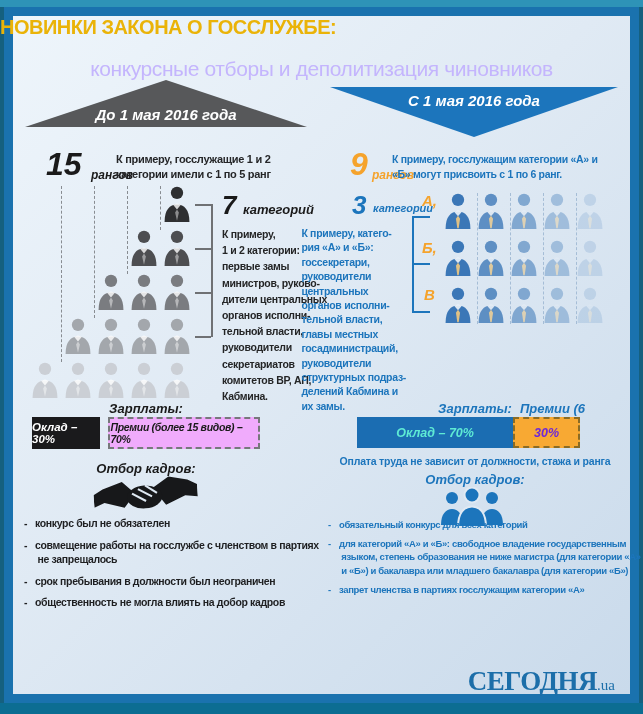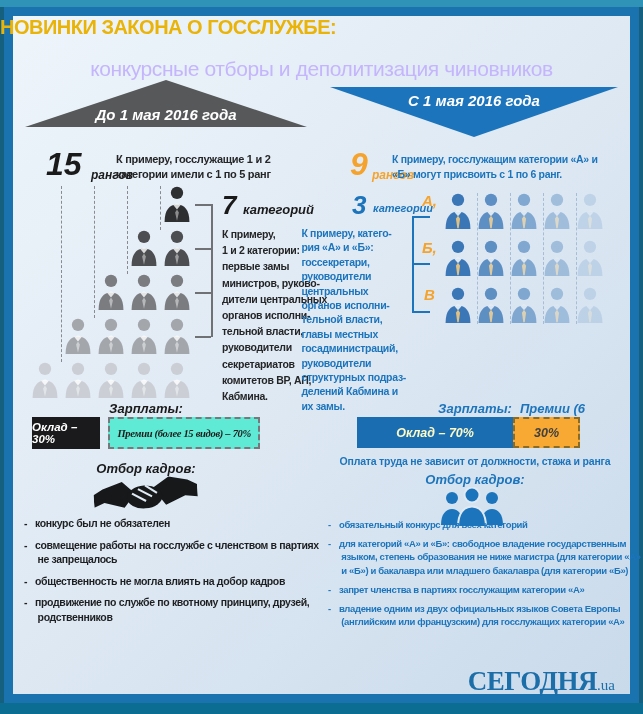--- a/index.html
+++ b/index.html
@@ -76,29 +76,29 @@
   .rl-a { left:422px; top:192px; } .rl-b { left:422px; top:239px; } .rl-v { left:424px; top:286px; }
   .brkb-v { left:412px; top:216px; height:96px; width:0; border-left:2px solid #1c75bc; }
   .brkb-t { width:18px; height:0; border-top:2px solid #1c75bc; left:412px; }
 
   
   .sal-lbl { font-size:13px; font-weight:bold; font-style:italic; }
   .l-sal-lbl { left:32px; top:401px; width:228px; text-align:center; color:#1a1a1a; }
   .l-bar { left:32px; top:417px; width:228px; height:32px; display:flex;gap:8px; }
   .l-bar .base { width:30%; background:#1a1a1c; color:#fff; display:flex; align-items:center;
                  justify-content:center; font-weight:bold; font-style:italic; font-size:11.5px; }
-  .l-bar .prem { flex:1; background:#5eead4; border:2px dashed #76787b; color:#1a1a1a;
+  .l-bar .prem { flex:1; background:#f0abfc; border:2px dashed #76787b; color:#1a1a1a;
                  display:flex; align-items:center; justify-content:center;
-                 font-weight:bold; font-style:italic; font-size:10.5px; letter-spacing:-0.3px;font-family:Liberation Serif, serif; }
+                 font-weight:bold; font-style:italic; font-size:10.5px; letter-spacing:-0.3px; }
   .r-sal-lbl { left:430px; top:401px; width:90px; text-align:center; color:#1c75bc; }
   .r-prem-lbl { left:505px; top:401px; width:95px; text-align:center; color:#1c75bc; }
   .r-bar { left:357px; top:417px; width:223px; height:31px; display:flex; }
-  .r-bar .base { width:70%; background:#1b6db2; color:#fef9c3; display:flex; align-items:center;
+  .r-bar .base { width:70%; background:#1b6db2; color:#5eead4; display:flex; align-items:center;
                  justify-content:center; font-weight:bold; font-style:italic; font-size:12.5px; }
-  .r-bar .prem { flex:1; background:#f8a933; border:2px dashed #8a6b25; color:#404040;
+  .r-bar .prem { flex:1; background:#f8a933; border:2px dashed #8a6b25; color:#6d28d9;
                  display:flex; align-items:center; justify-content:center;
                  font-weight:bold; font-style:italic; font-size:12.5px; }
   .r-note { left:330px; top:455px; width:290px; text-align:center; color:#1c75bc;
             font-size:10.5px; font-weight:bold; letter-spacing:-0.2px; }
 
   .l-sel-lbl { left:32px; top:461px; width:228px; text-align:center; color:#1a1a1a; }
   .r-sel-lbl { left:330px; top:472px; width:290px; text-align:center; color:#1c75bc; }
   .handshake { left:94px; top:476px; width:104px; height:48px; transform:rotate(-4deg); }
   .people3 { left:439px; top:487px; width:66px; height:40px; }
 
@@ -364,30 +364,27 @@
         <circle cx="33" cy="8" r="7.5"></circle>
         <path d="M19 40 C19 26 25 19.5 33 19.5 C41 19.5 47 26 47 40 Z"></path>
       </g>
     </g>
   </svg>
 
   <ul class="abs bullets l-bullets">
     <li>конкурс был не обязателен</li>
     <li>совмещение работы на госслужбе с членством в партиях
  не запрещалось</li>
+    <li>срок пребывания в должности был неограничен</li>
     <li>общественность не могла влиять на добор кадров</li>
-    <li>продвижение по службе по квотному принципу, друзей,
- родственников</li>
   </ul>
   <ul class="abs bullets r-bullets">
     <li>обязательный конкурс для всех категорий</li>
     <li>для категорий «А» и «Б»: свободное владение государственным
  языком, степень образования не ниже магистра (для категории «А»
  и «Б») и бакалавра или младшего бакалавра (для категории «Б»)</li>
     <li>запрет членства в партиях госслужащим категории «А»</li>
-    <li>владение одним из двух официальных языков Совета Европы
- (английским или французским) для госслужащих категории «А»</li>
   </ul>
 
   <div class="abs logo">
     <span class="brand">СЕГОДНЯ</span><span class="tld">.ua</span>
   </div>
 </div>
 
 </body></html>

